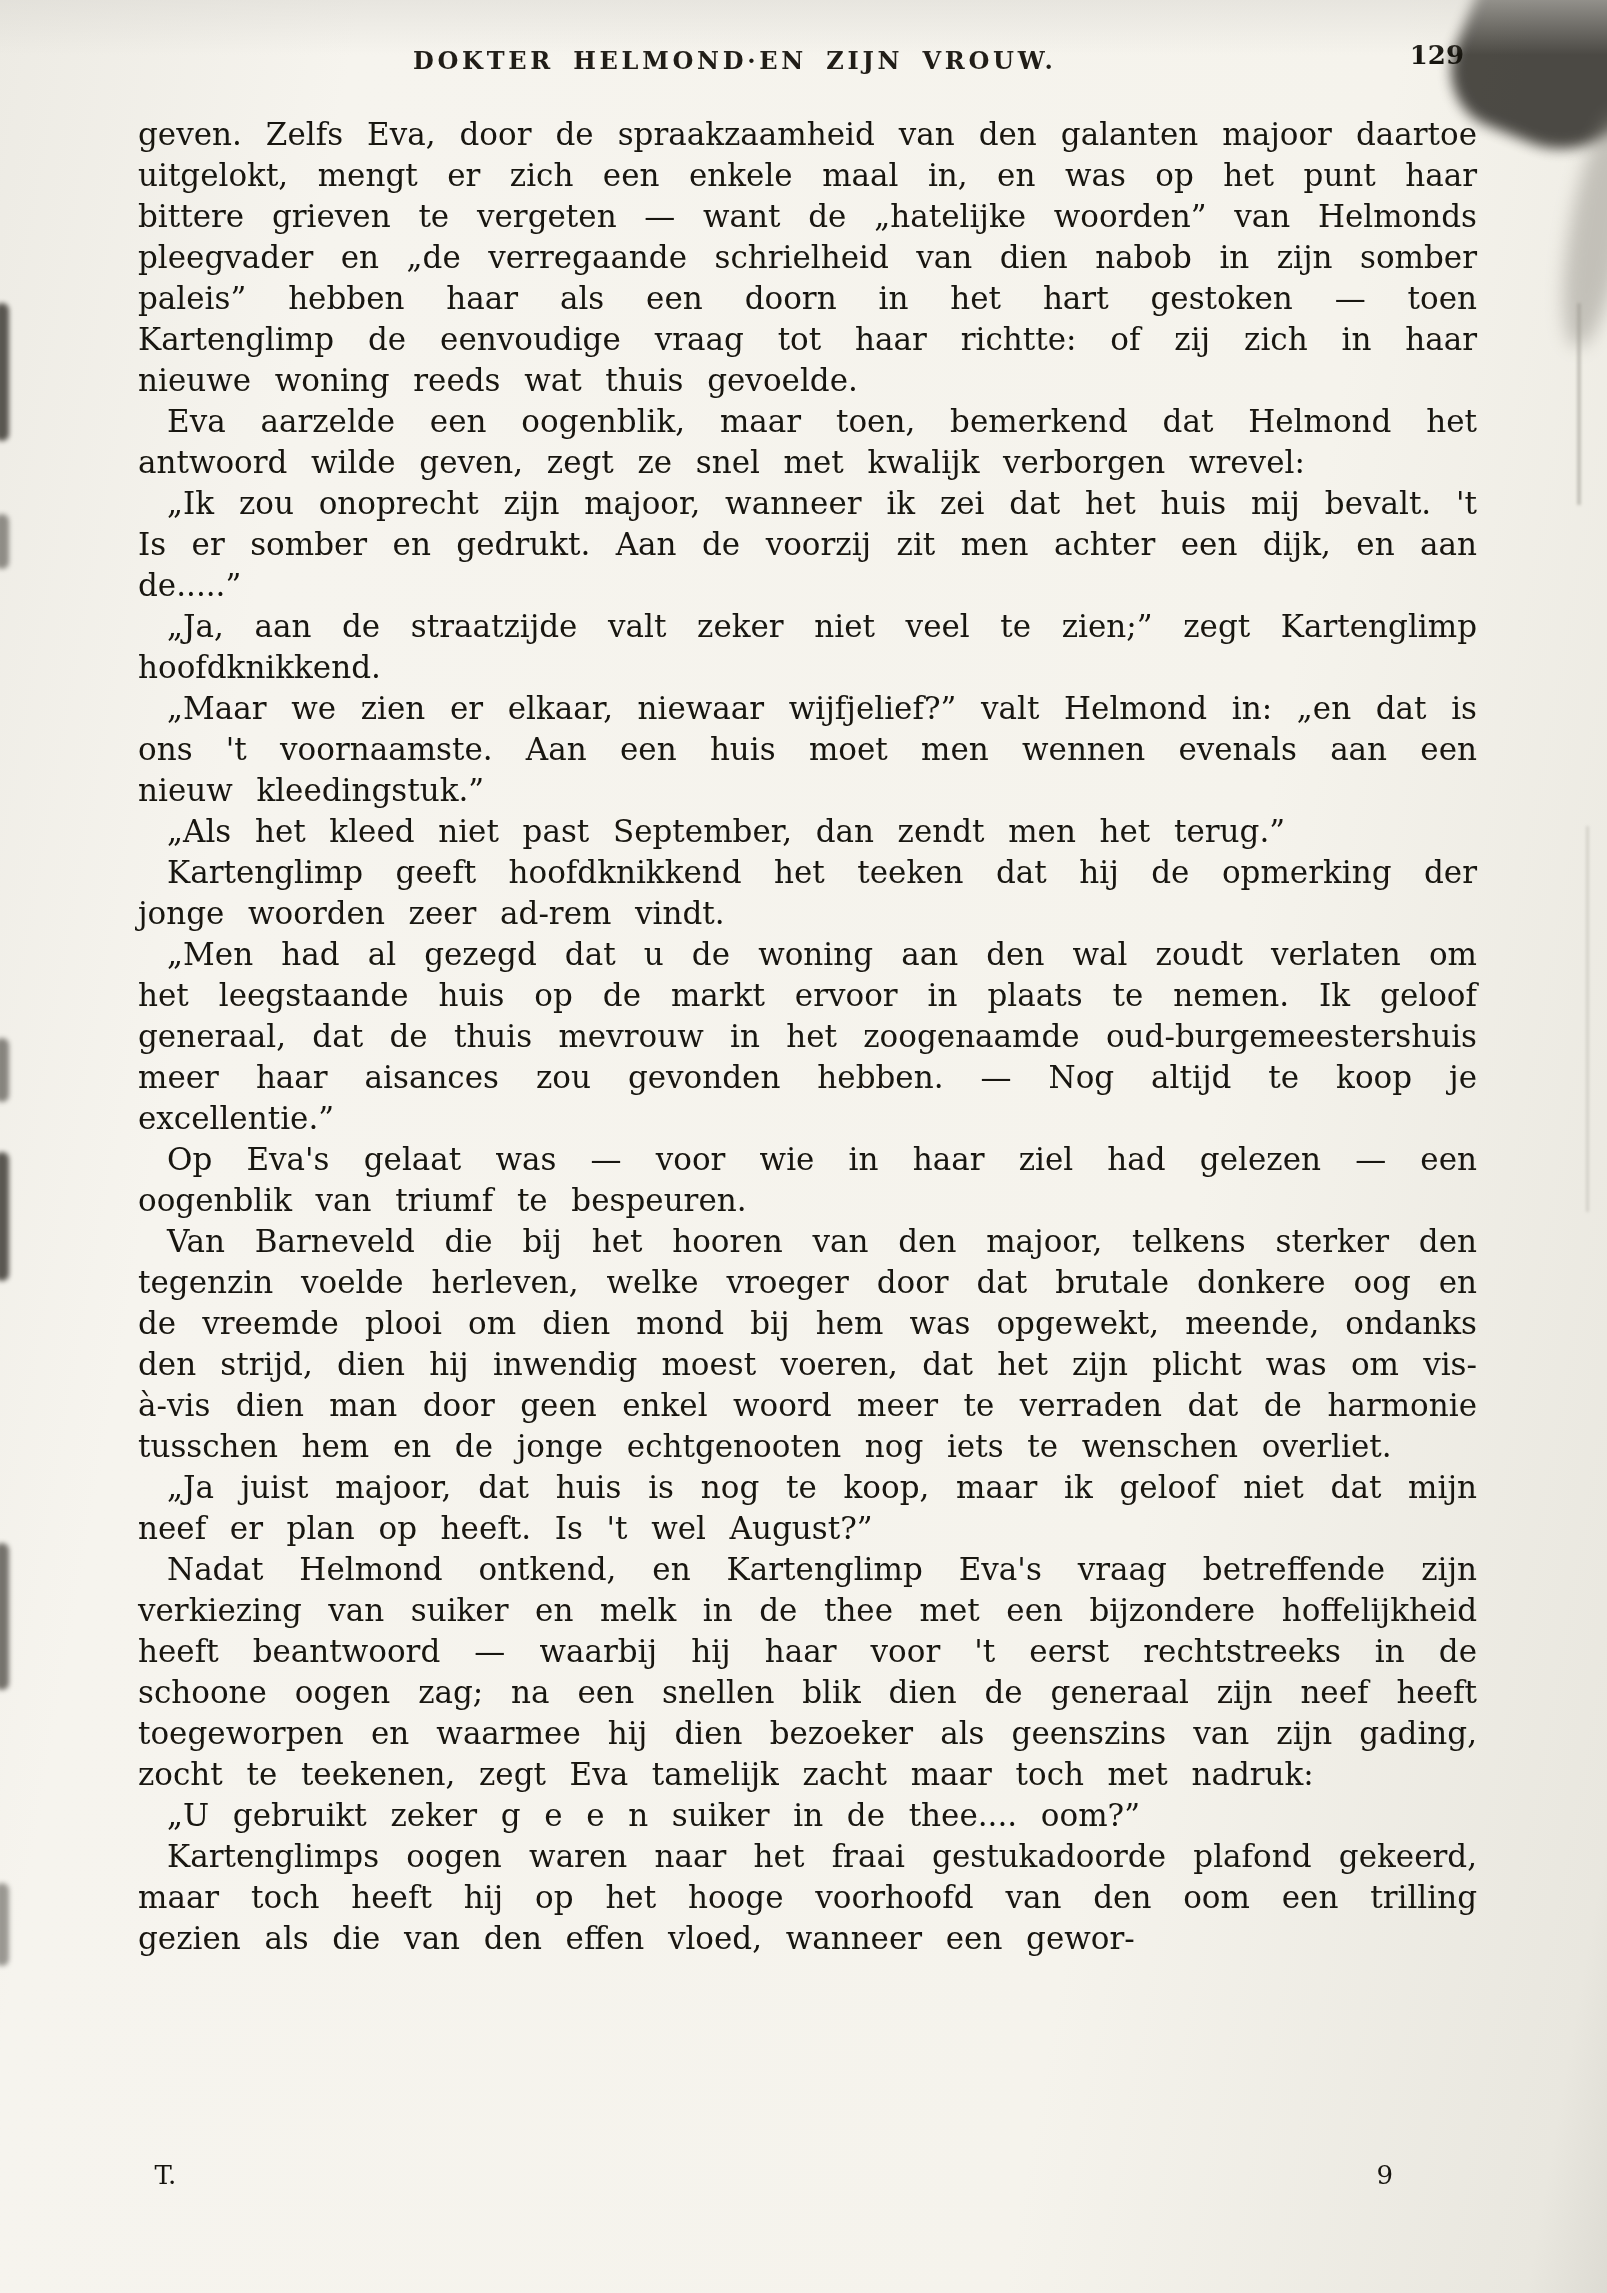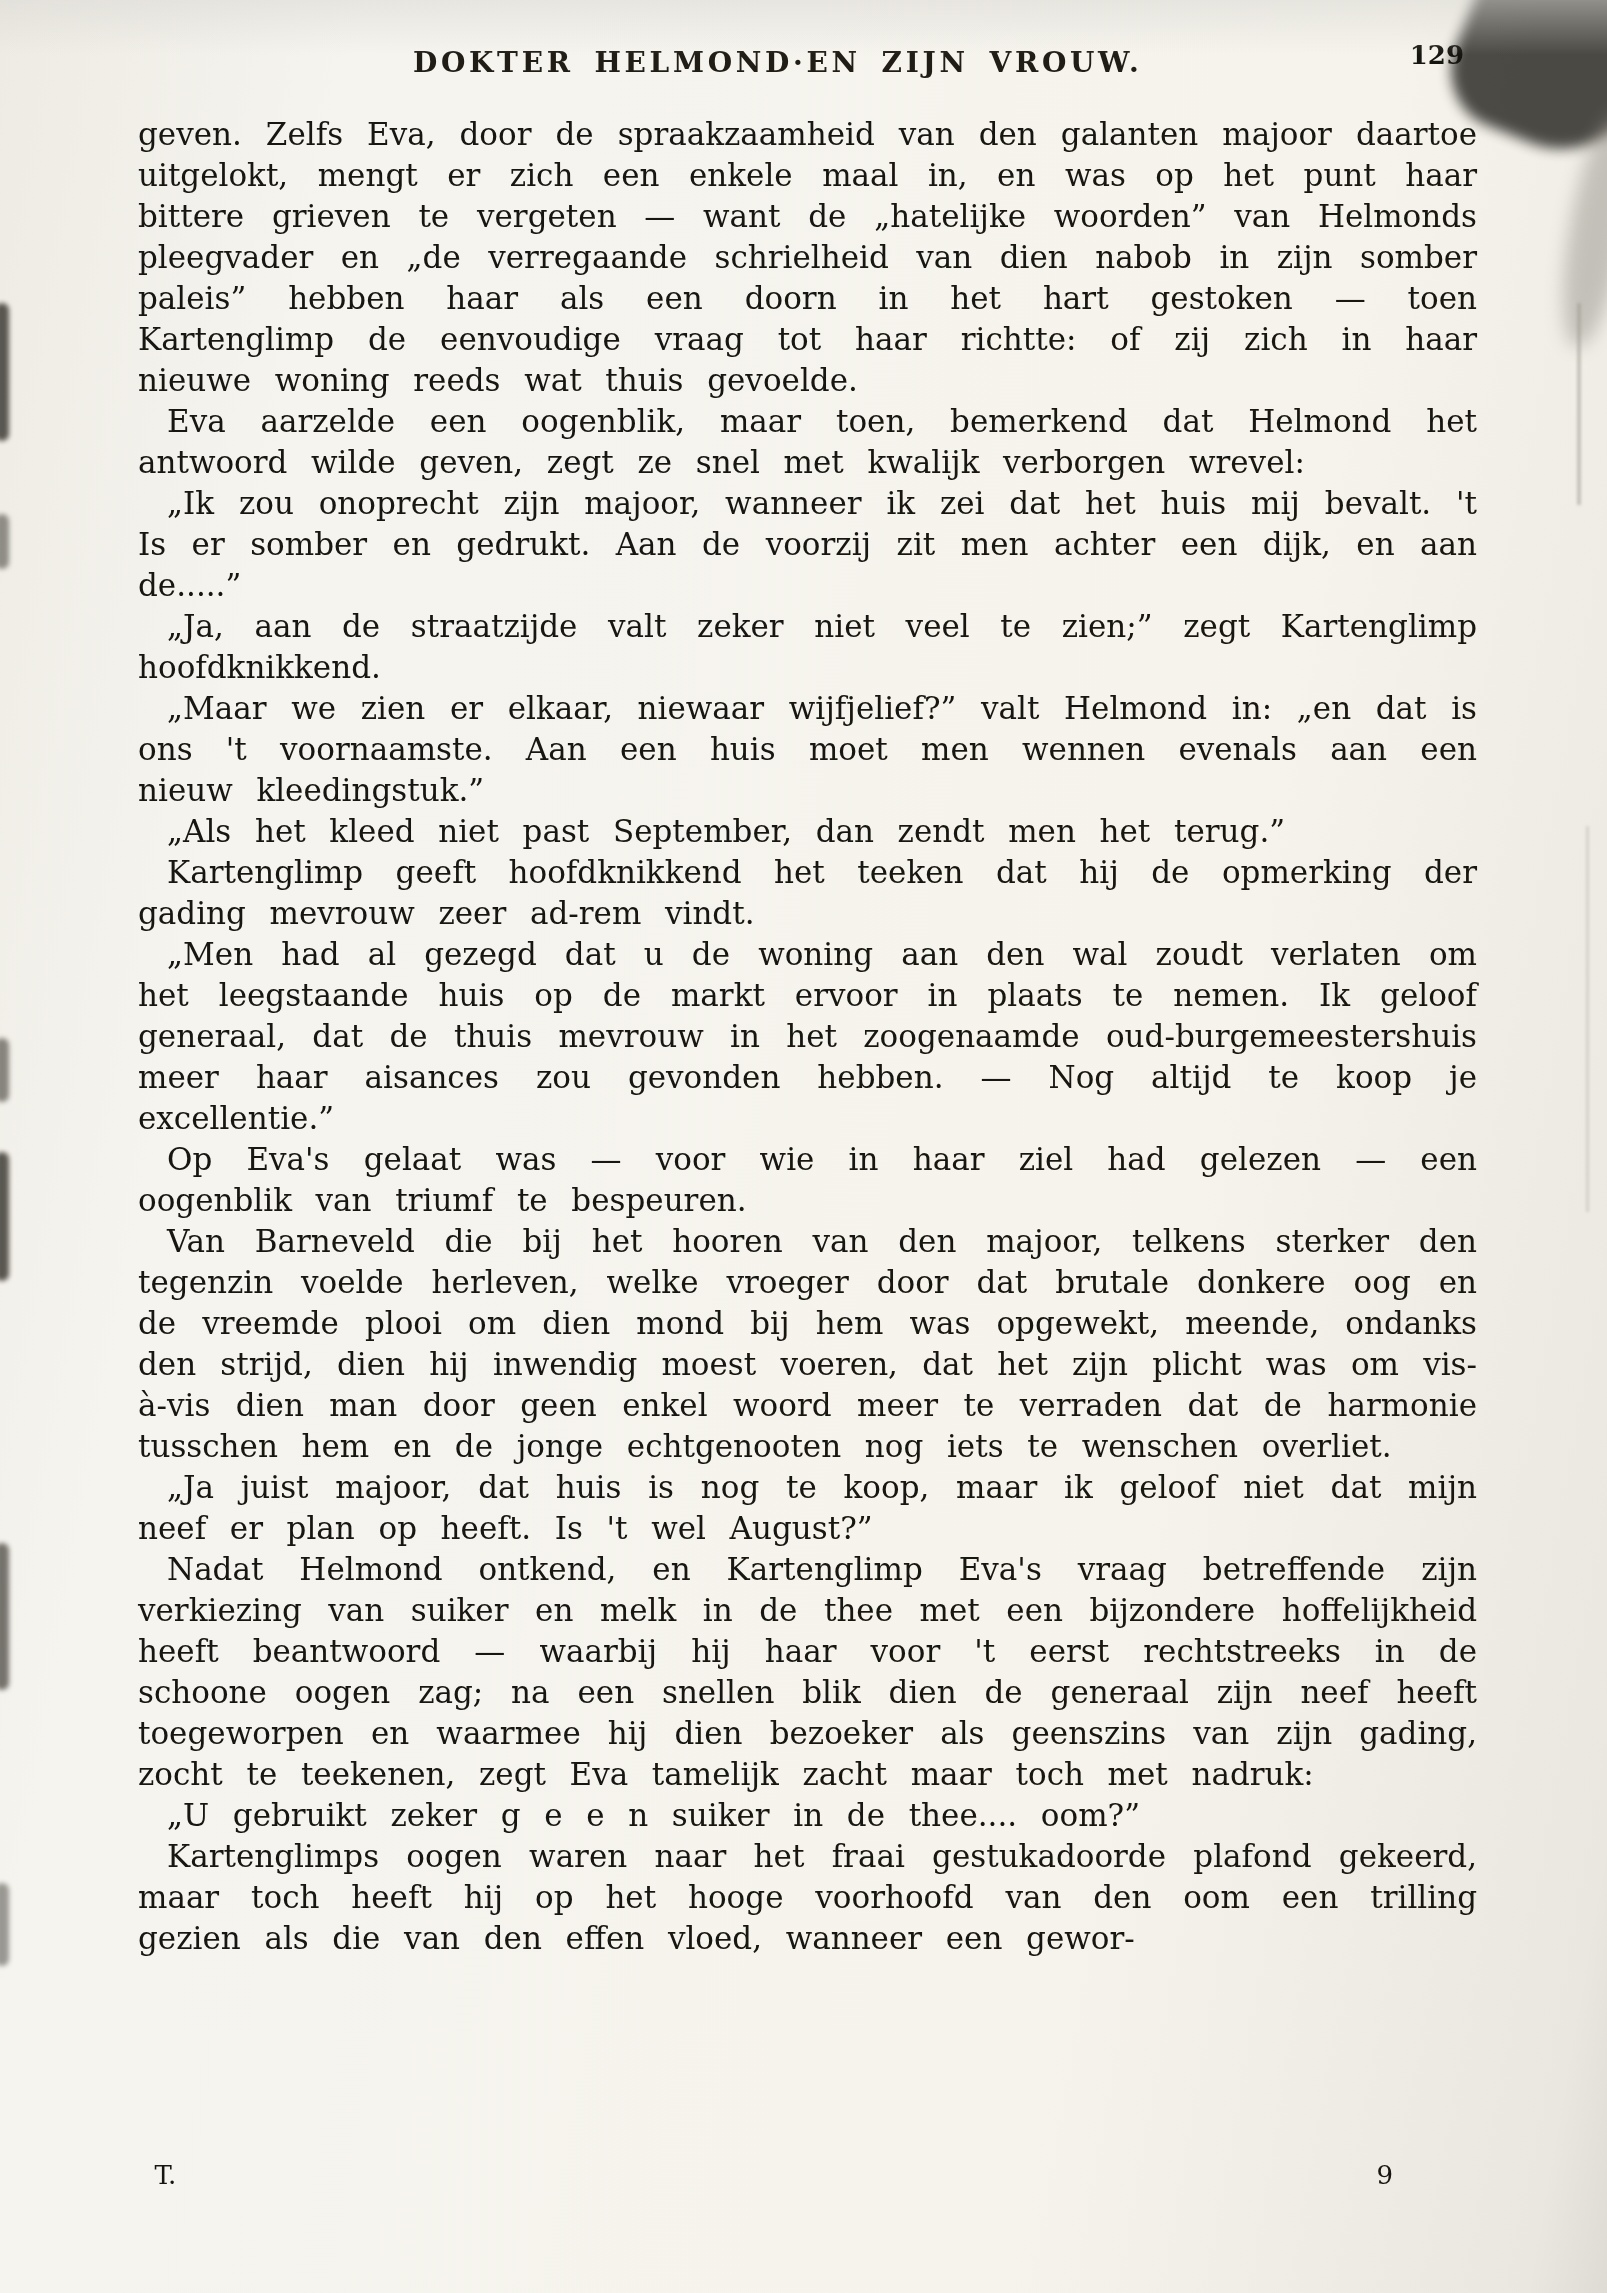--- a/index.html
+++ b/index.html
@@ -80,21 +80,21 @@
   
   .running-head {
     position: absolute;
     left: 138px; top: 40px;
     width: 1339px;
     height: 42px;
   }
   .head-title {
     position: absolute;
     left: 275px; top: 5.5px;
-    font-size: 28px;
+    font-size: 24px;
     font-weight: bold;
     letter-spacing: 3.7px;
     word-spacing: 7.3px;
     color: #201d17;
   }
   .page-number {
     position: absolute;
     right: 13px; top: 0;
     font-size: 26px;
     font-weight: bold;
@@ -147,21 +147,21 @@
     <span class="page-number">129</span>
   </header>
 
   <main class="text-block">
     <p class="para no-indent">geven. Zelfs Eva, door de spraakzaamheid van den galanten majoor daartoe uitgelokt, mengt er zich een enkele maal in, en was op het punt haar bittere grieven te vergeten — want de „hatelijke woorden” van Helmonds pleegvader en „de verregaande schrielheid van dien nabob in zijn somber paleis” hebben haar als een doorn in het hart gestoken — toen Kartenglimp de eenvoudige vraag tot haar richtte: of zij zich in haar nieuwe woning reeds wat thuis gevoelde.</p>
     <p class="para">Eva aarzelde een oogenblik, maar toen, bemerkend dat Helmond het antwoord wilde geven, zegt ze snel met kwalijk verborgen wrevel:</p>
     <p class="para">„Ik zou onoprecht zijn majoor, wanneer ik zei dat het huis mij bevalt. 't Is er somber en gedrukt. Aan de voorzij zit men achter een dijk, en aan de.....”</p>
     <p class="para">„Ja, aan de straatzijde valt zeker niet veel te zien;” zegt Kartenglimp hoofdknikkend.</p>
     <p class="para">„Maar we zien er elkaar, niewaar wijfjelief?” valt Helmond in: „en dat is ons 't voornaamste. Aan een huis moet men wennen evenals aan een nieuw kleedingstuk.”</p>
     <p class="para">„Als het kleed niet past September, dan zendt men het terug.”</p>
-    <p class="para">Kartenglimp geeft hoofdknikkend het teeken dat hij de opmerking der gading mevrouw zeer ad-rem vindt.</p>
+    <p class="para">Kartenglimp geeft hoofdknikkend het teeken dat hij de opmerking der jonge woorden zeer ad-rem vindt.</p>
     <p class="para">„Men had al gezegd dat u de woning aan den wal zoudt verlaten om het leegstaande huis op de markt ervoor in plaats te nemen. Ik geloof generaal, dat de thuis mevrouw in het zoogenaamde oud-burgemeestershuis meer haar aisances zou gevonden hebben. — Nog altijd te koop je excellentie.”</p>
     <p class="para">Op Eva's gelaat was — voor wie in haar ziel had gelezen — een oogenblik van triumf te bespeuren.</p>
     <p class="para">Van Barneveld die bij het hooren van den majoor, telkens sterker den tegenzin voelde herleven, welke vroeger door dat brutale donkere oog en de vreemde plooi om dien mond bij hem was opgewekt, meende, ondanks den strijd, dien hij inwendig moest voeren, dat het zijn plicht was om vis-à-vis dien man door geen enkel woord meer te verraden dat de harmonie tusschen hem en de jonge echtgenooten nog iets te wenschen overliet.</p>
     <p class="para">„Ja juist majoor, dat huis is nog te koop, maar ik geloof niet dat mijn neef er plan op heeft. Is 't wel August?”</p>
     <p class="para">Nadat Helmond ontkend, en Kartenglimp Eva's vraag betreffende zijn verkiezing van suiker en melk in de thee met een bijzondere hoffelijkheid heeft beantwoord — waarbij hij haar voor 't eerst rechtstreeks in de schoone oogen zag; na een snellen blik dien de generaal zijn neef heeft toegeworpen en waarmee hij dien bezoeker als geenszins van zijn gading, zocht te teekenen, zegt Eva tamelijk zacht maar toch met nadruk:</p>
     <p class="para">„U gebruikt zeker g e e n suiker in de thee.... oom?”</p>
     <p class="para">Kartenglimps oogen waren naar het fraai gestukadoorde plafond gekeerd, maar toch heeft hij op het hooge voorhoofd van den oom een trilling gezien als die van den effen vloed, wanneer een gewor-</p>
   </main>
 
   <footer class="page-footer">

